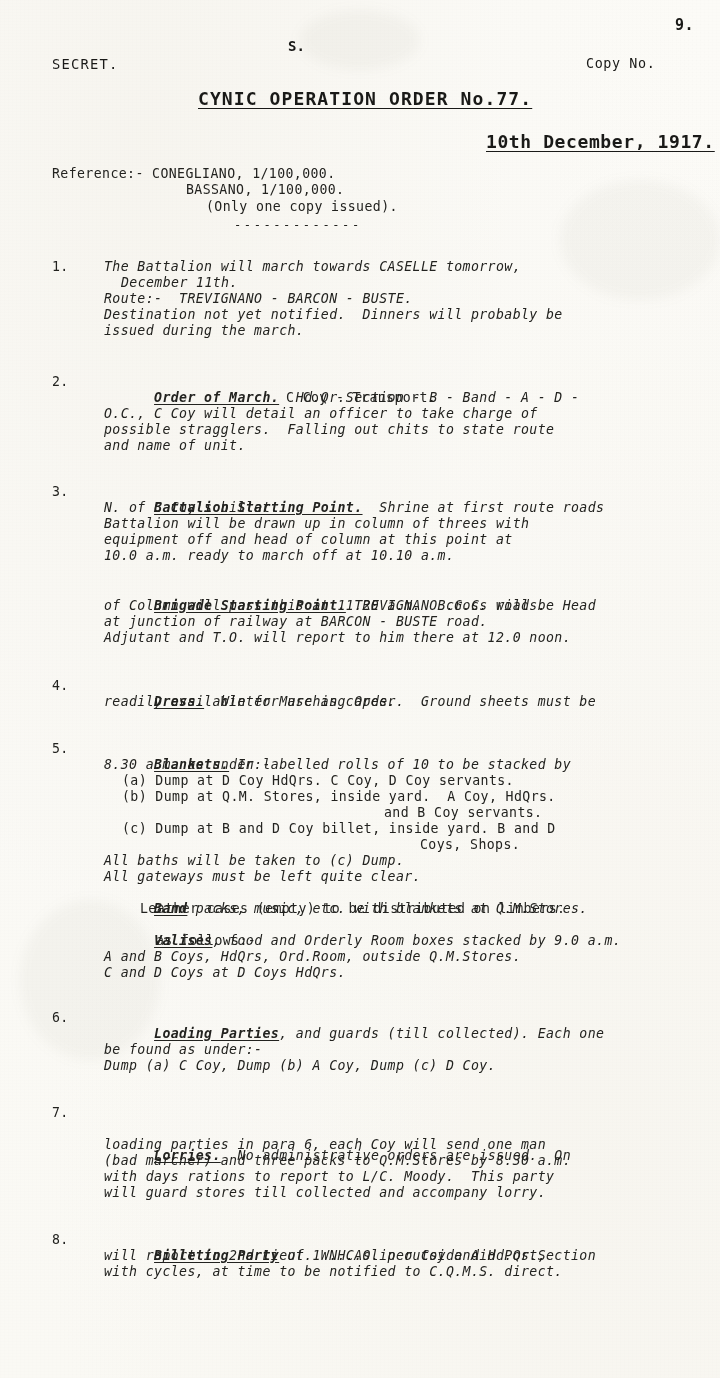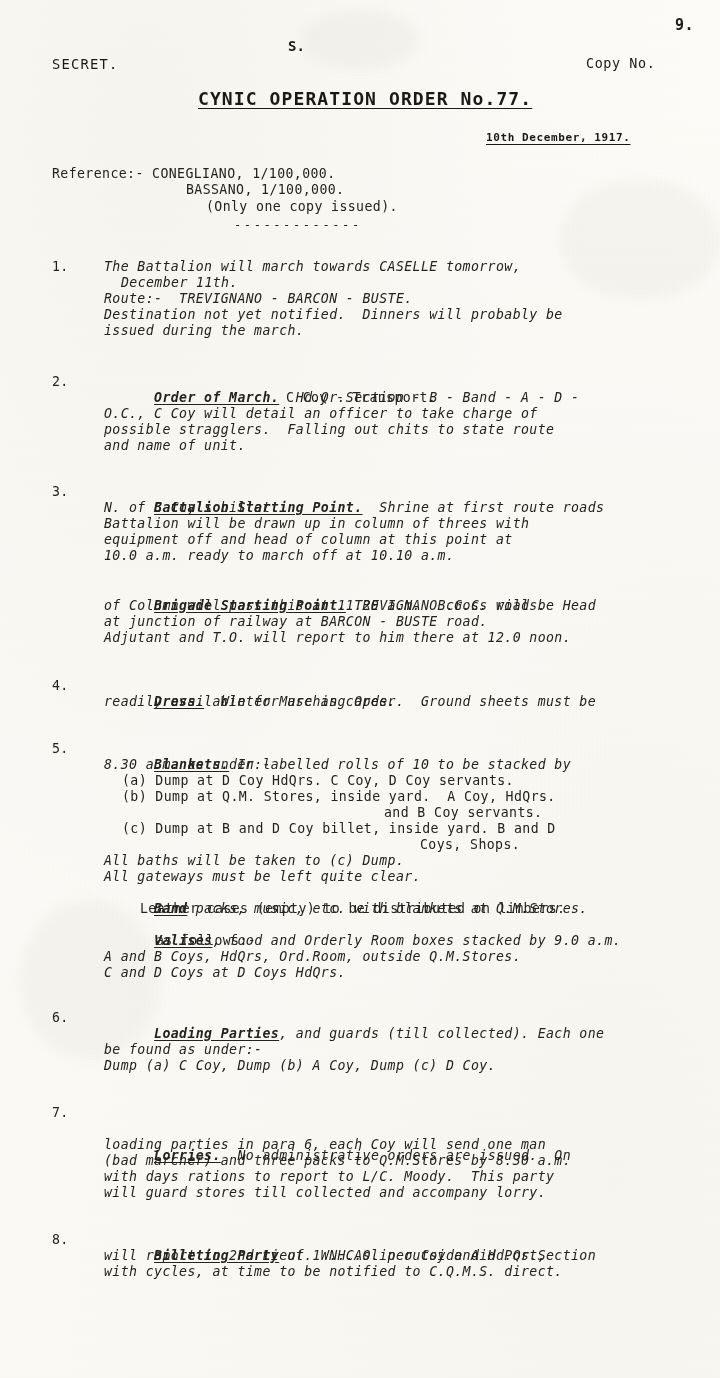--- a/index.html
+++ b/index.html
@@ -86,21 +86,21 @@
     font-size: 18px;
     font-weight: bold;
     letter-spacing: 1.1px;
     text-decoration: underline;
     text-underline-offset: 3px;
   }
   .date {
     position: absolute;
     left: 486px;
     top: 131px;
-    font-size: 11px;
+    font-size: 18px;
     font-weight: bold;
     letter-spacing: 0.6px;
     text-decoration: underline;
     text-underline-offset: 3px;
   }
 
   .ref-l1 { left: 52px;  top: 166px; }
   .ref-l2 { left: 186px; top: 182px; }
   .ref-l3 { left: 206px; top: 199px; }
   .dashes { left: 234px; top: 218px; letter-spacing: 2.6px; font-size: 12px; }

